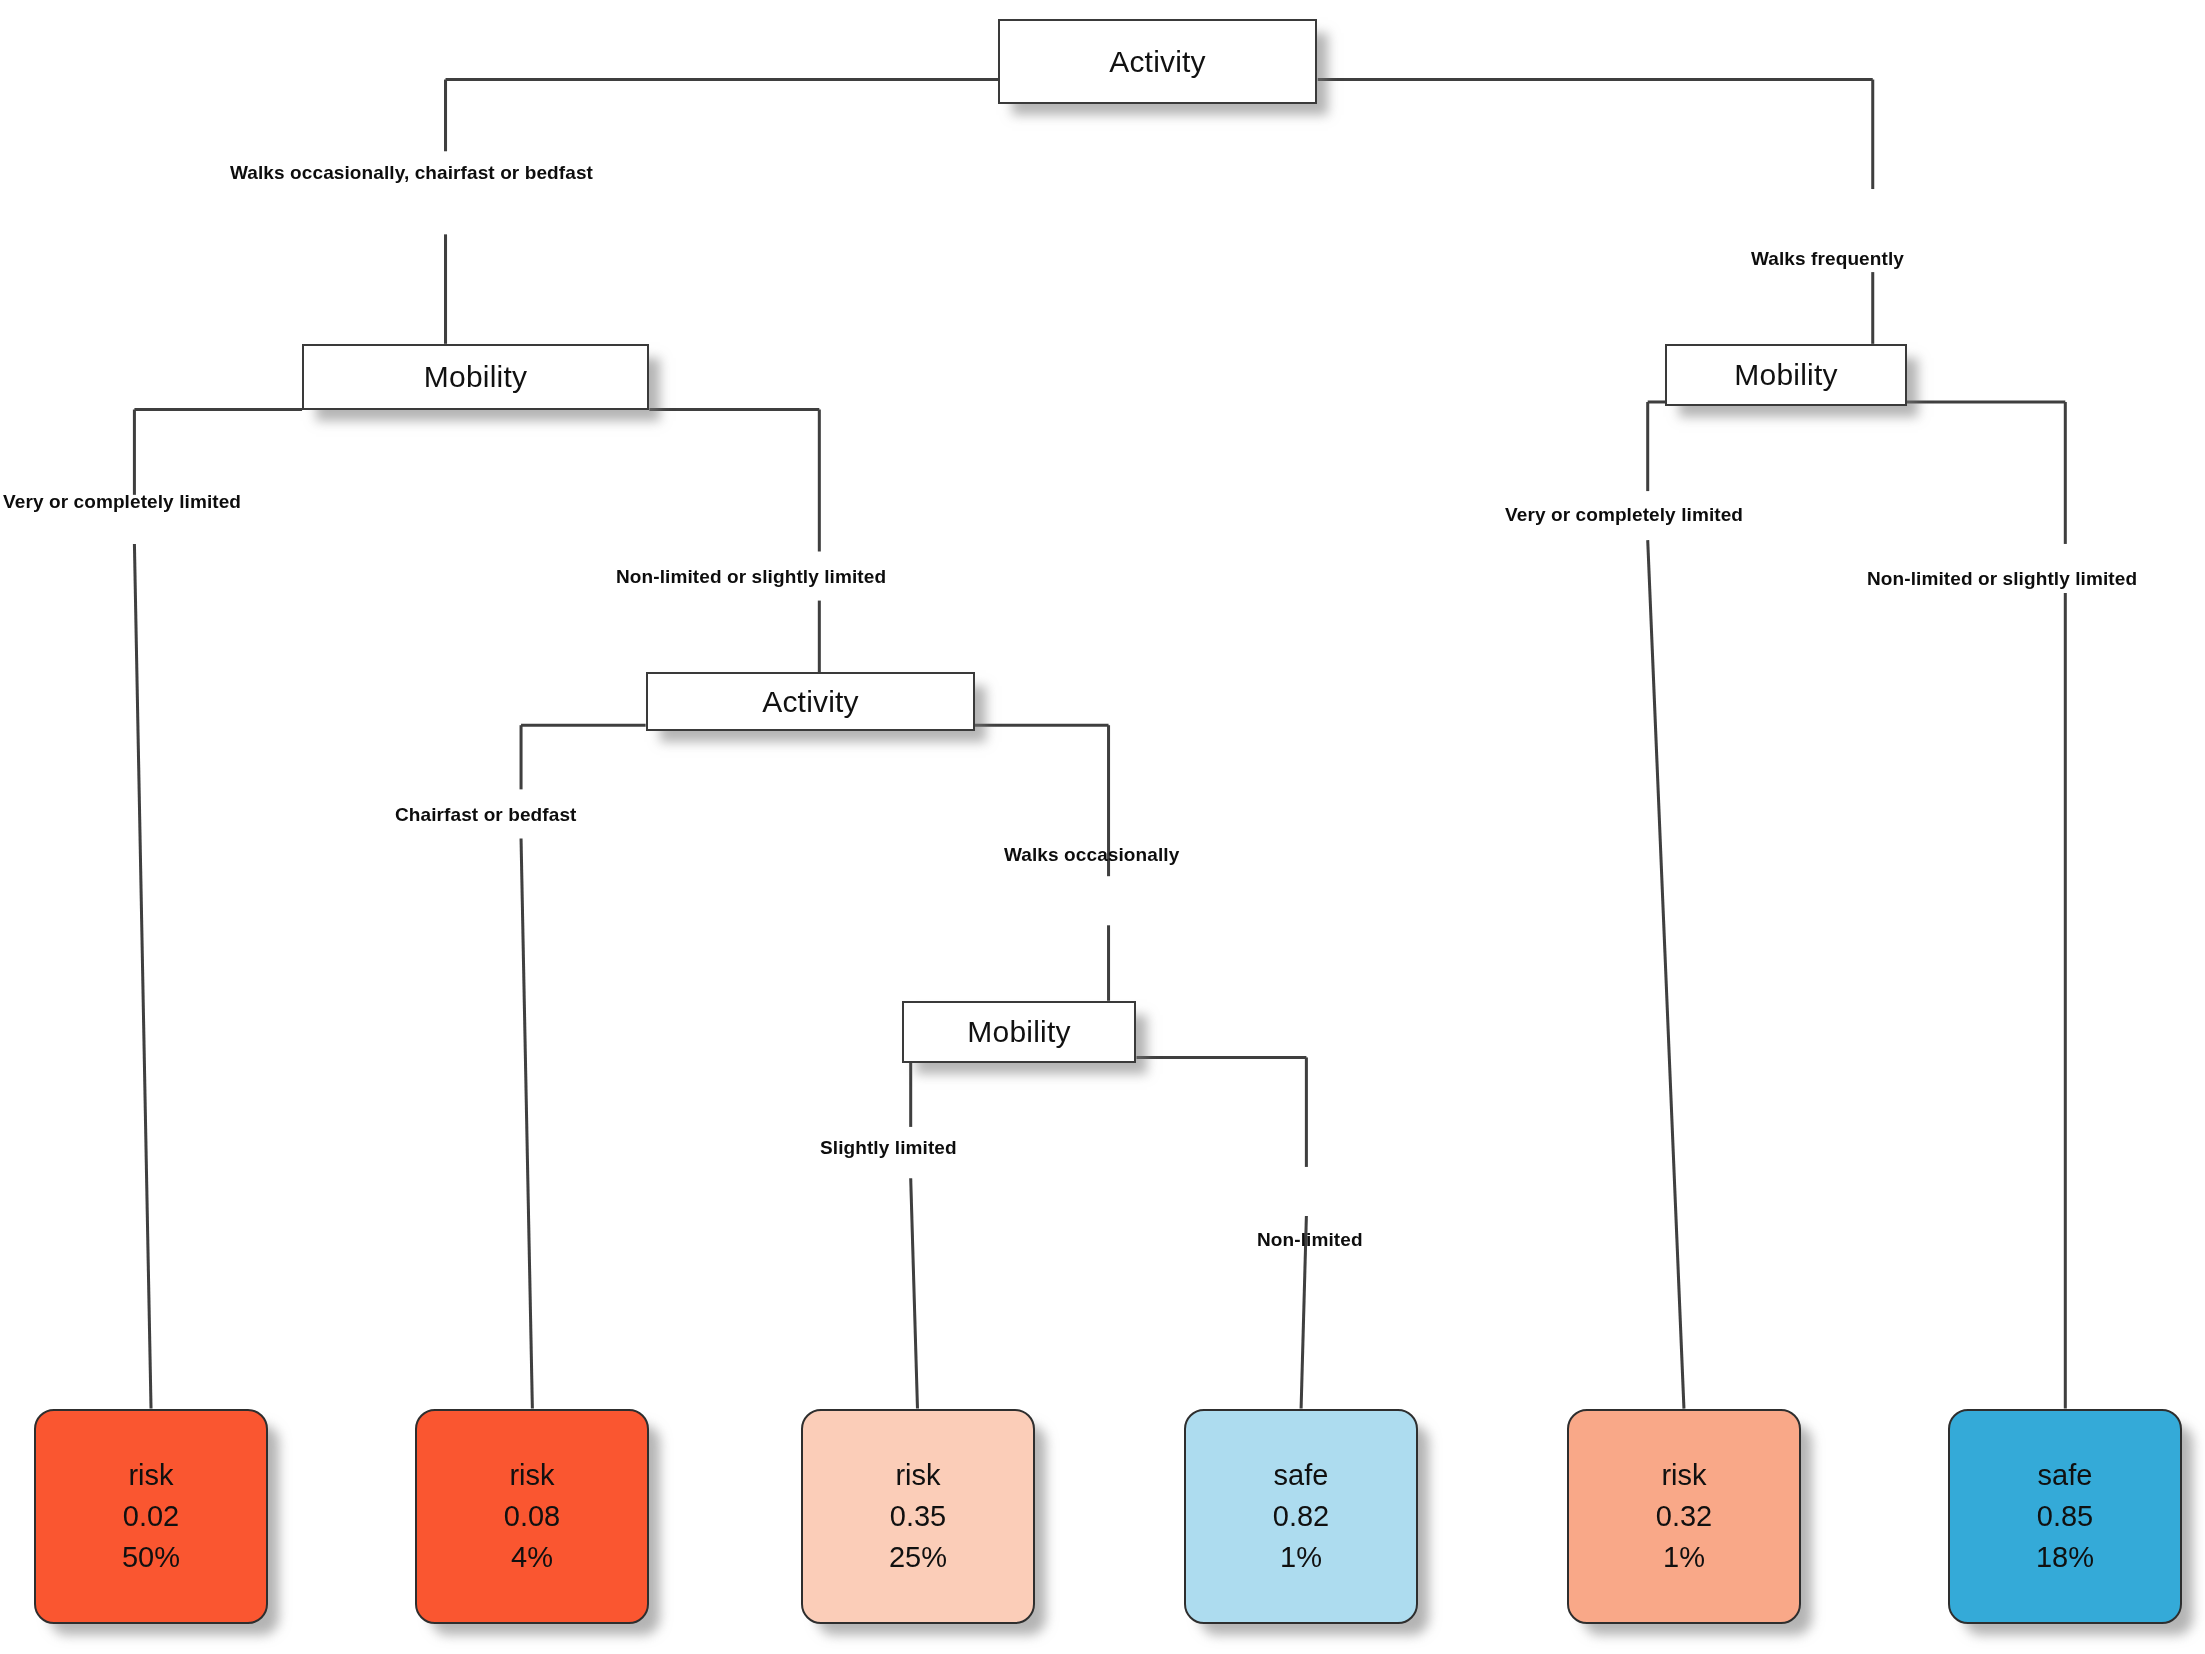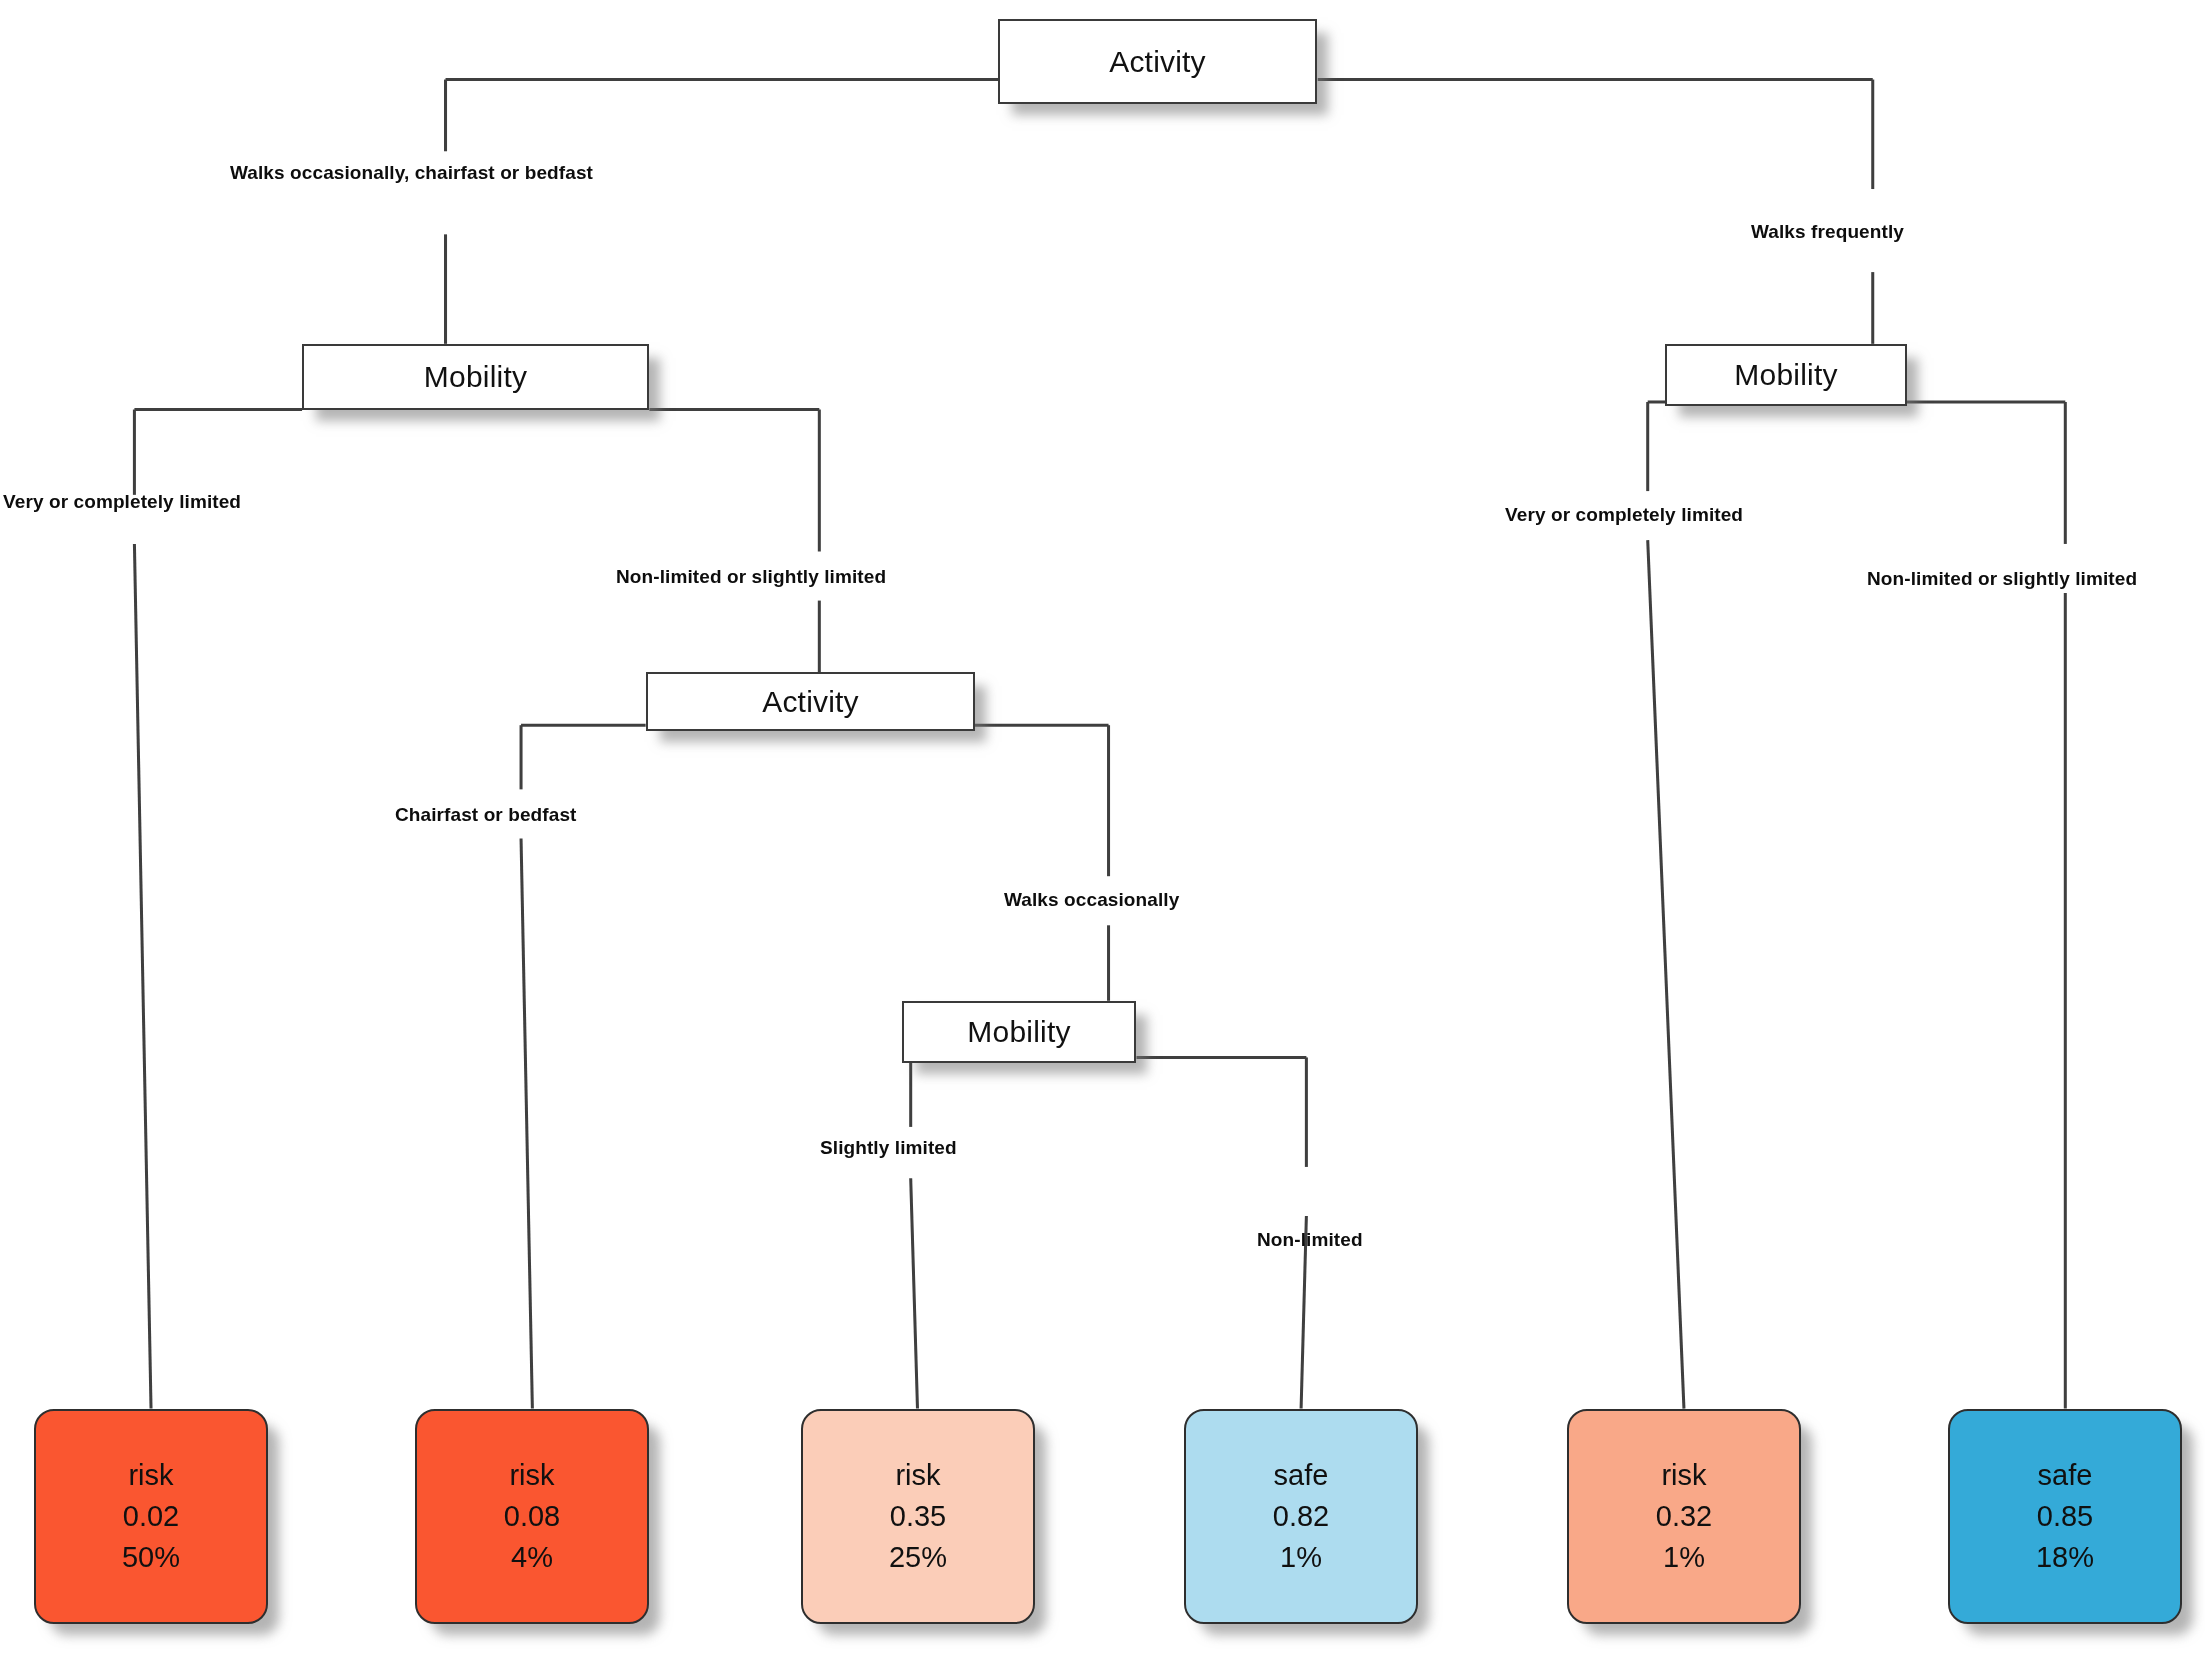--- a/index.html
+++ b/index.html
@@ -140,29 +140,29 @@
   <div class="node" style="left:646px; top:672px; width:329px; height:59px;">
     <span class="node-label">Activity</span>
   </div>
 
   <div class="node" style="left:902px; top:1001px; width:234px; height:62px;">
     <span class="node-label">Mobility</span>
   </div>
 
   <div class="edge-label" style="left:230px; top:162px;">Walks occasionally, chairfast or bedfast</div>
 
-  <div class="edge-label" style="left:1751px; top:221px;text-align:center;">Walks frequently</div>
+  <div class="edge-label" style="left:1751px; top:248px;text-align:center;">Walks frequently</div>
 
   <div class="edge-label" style="left:3px; top:491px;">Very or completely limited</div>
 
   <div class="edge-label" style="left:616px; top:566px;">Non-limited or slightly limited</div>
 
   <div class="edge-label" style="left:395px; top:804px;">Chairfast or bedfast</div>
 
-  <div class="edge-label" style="left:1004px; top:889px;">Walks occasionally</div>
+  <div class="edge-label" style="left:1004px; top:844px;">Walks occasionally</div>
 
   <div class="edge-label" style="left:820px; top:1137px;">Slightly limited</div>
 
   <div class="edge-label" style="left:1229px; top:1229px;margin-left:28px;">Non-limited</div>
 
   <div class="edge-label" style="left:1505px; top:504px;">Very or completely limited</div>
 
   <div class="edge-label" style="left:1867px; top:568px;">Non-limited or slightly limited</div>
 
   <div class="leaf" style="left:34px; top:1409px; width:234px; height:215px; background:#fa5630;">

